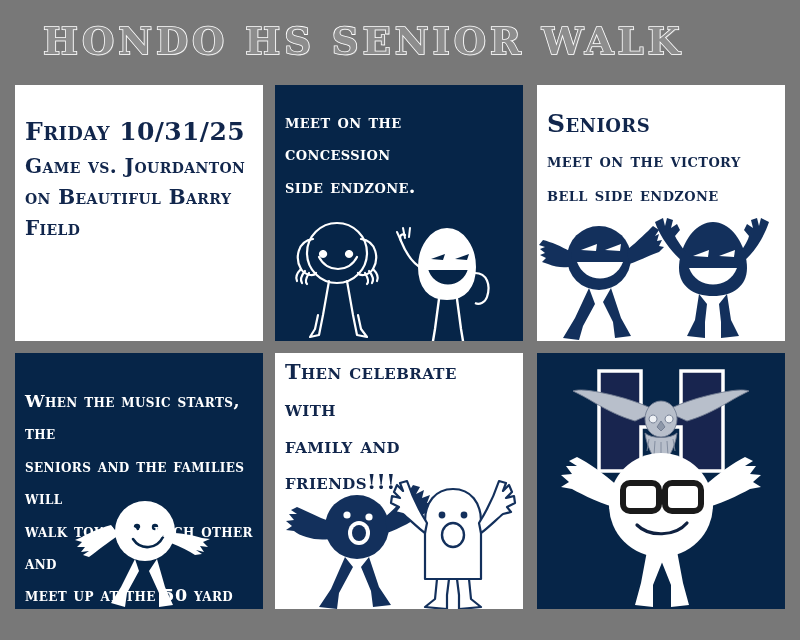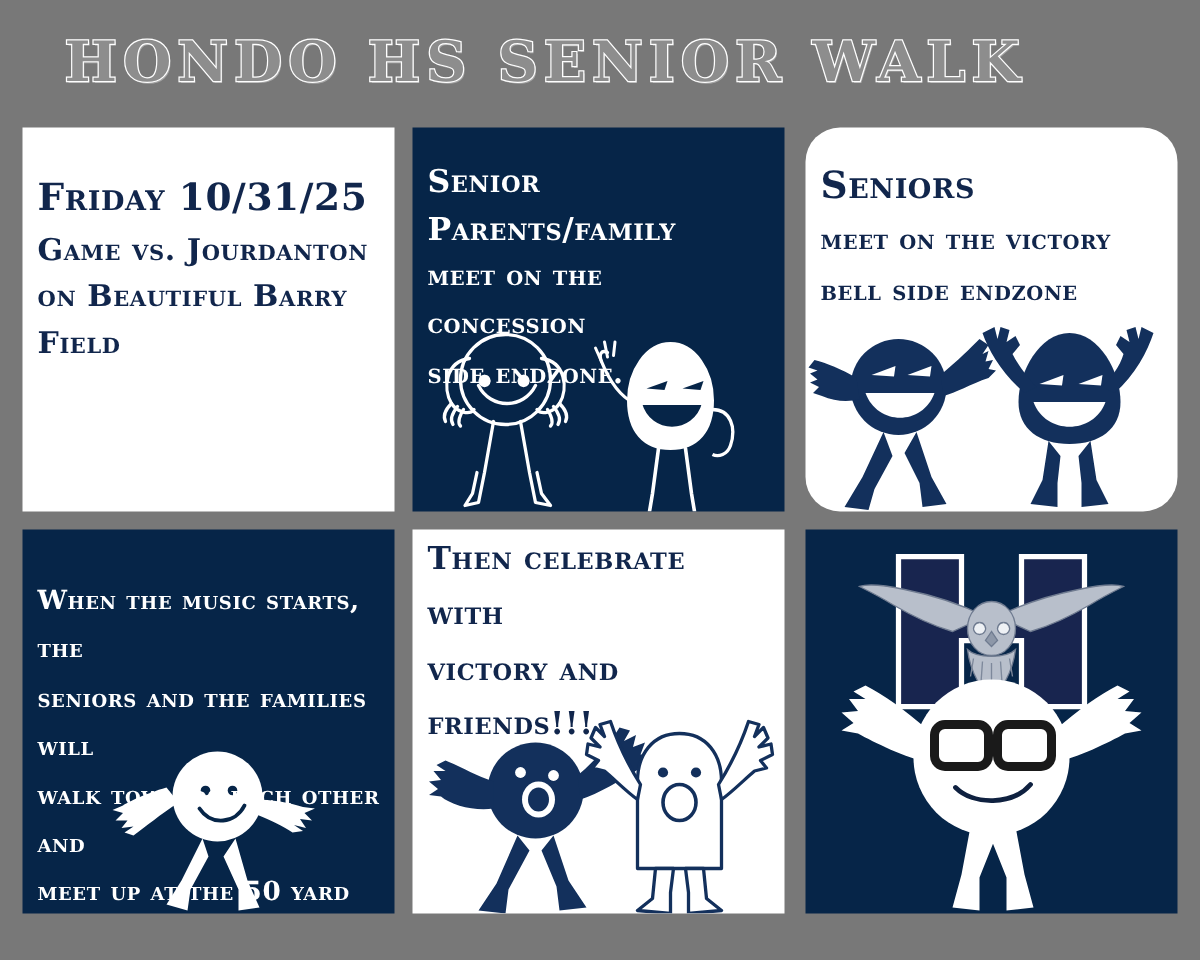--- a/index.html
+++ b/index.html
@@ -51,21 +51,21 @@
     width: 248px;
     height: 256px;
     overflow: hidden;
     box-sizing: border-box;
   }
   .panel.light { background: #ffffff; }
   .panel.dark  { background: #062548; }
 
   .p1 { left: 15px;  top: 85px; }
   .p2 { left: 275px; top: 85px; }
-  .p3 { left: 537px; top: 85px; border-radius: 23px; }
+  .p3 { left: 537px; top: 85px; }
   .p4 { left: 15px;  top: 353px; height: 256px; }
   .p5 { left: 275px; top: 353px; height: 256px; }
   .p6 { left: 537px; top: 353px; height: 256px; }
 
   .panel-text {
     position: relative;
     z-index: 3;
     text-align: left;
     font-family: "DejaVu Serif", serif;
     font-weight: bold;
@@ -123,21 +123,20 @@
   <div class="panel light p1">
     <div class="panel-text">
       <span class="tline t-big">Friday 10/31/25</span>
       <span class="tline t-med">Game vs. Jourdanton</span>
       <span class="tline t-med">on Beautiful Barry Field</span>
     </div>
   </div>
 
   <div class="panel dark p2">
     <div class="panel-text">
-      <span class="tline t-big">Senior Parents/family</span>
       <span class="tline t-med">meet on the concession</span>
       <span class="tline t-med">side endzone.</span>
     </div>
     <svg class="art" viewBox="0 0 248 130">
       <g fill="none" stroke="#ffffff" stroke-width="2.2" stroke-linecap="round" stroke-linejoin="round">
         <circle cx="62" cy="42" r="30"></circle>
         <path d="M38 28 C22 30 20 48 26 58 C30 64 38 66 41 62"></path>
         <path d="M86 28 C102 30 104 48 98 58 C94 64 86 66 83 62"></path>
         <path d="M26 58 C22 62 20 66 22 70 M30 60 C26 65 25 69 27 72 M34 62 C31 67 30 71 32 73"></path>
         <path d="M98 58 C102 62 104 66 102 70 M94 60 C98 65 99 69 97 72 M90 62 C93 67 94 71 92 73"></path>
@@ -211,21 +210,21 @@
         <path d="M118 40 C126 52 142 50 148 38" fill="none" stroke="#062548" stroke-width="2.6" stroke-linecap="round"></path>
         <path d="M120 60 L106 88 L96 104 l14 4 2 -14 12 -22 Z" fill="#ffffff"></path>
         <path d="M142 60 L150 88 L158 106 l-14 2 0 -14 -10 -22 Z" fill="#ffffff"></path>
       </g>
     </svg>
   </div>
 
   <div class="panel light p5">
     <div class="panel-text">
       <span class="tline t-big">Then celebrate with</span>
-      <span class="tline t-big">victory and friends!!!</span>
+      <span class="tline t-big">family and friends!!!</span>
     </div>
     <svg class="art" viewBox="0 0 248 160">
       <g fill="#13305c">
         <circle cx="82" cy="78" r="32"></circle>
         <path d="M54 72 C42 68 32 62 22 58 l-6 3 6 4 -8 0 5 6 -8 1 6 5 -6 4 8 1 C26 88 42 92 54 90 Z"></path>
         <path d="M110 68 C122 58 132 46 138 36 l7 2 -4 7 8 -4 -2 8 8 -3 -3 8 8 0 -5 7 C138 72 124 80 112 84 Z"></path>
         <path d="M70 108 L56 140 L44 158 l18 2 2 -16 14 -26 Z"></path>
         <path d="M94 108 L104 138 L116 156 l-18 2 -2 -16 -10 -24 Z"></path>
       </g>
       <g>

